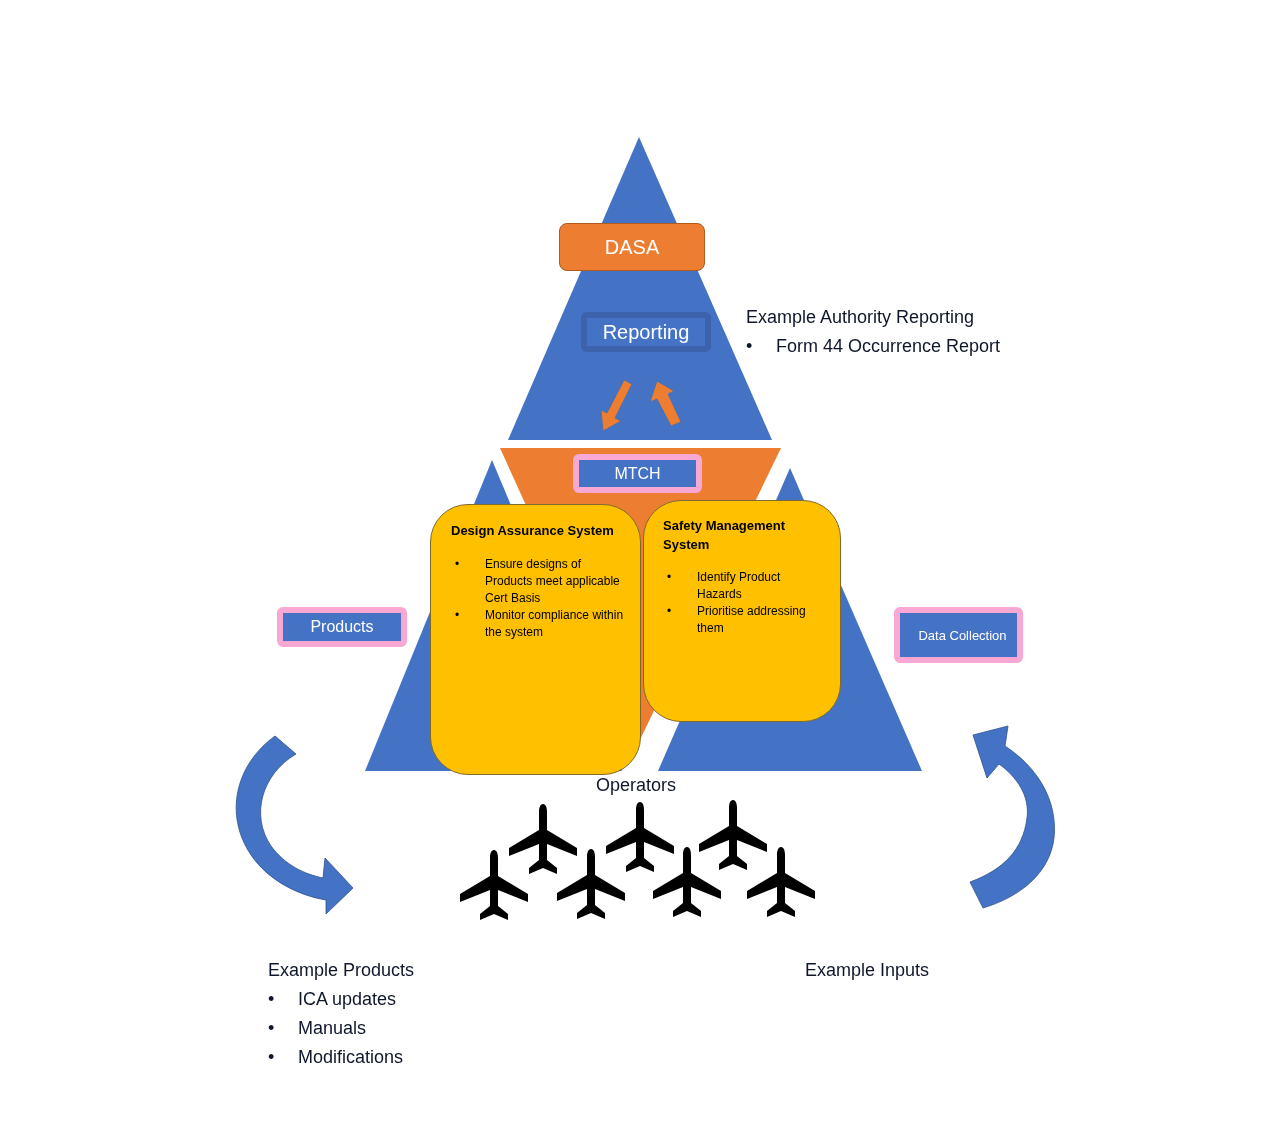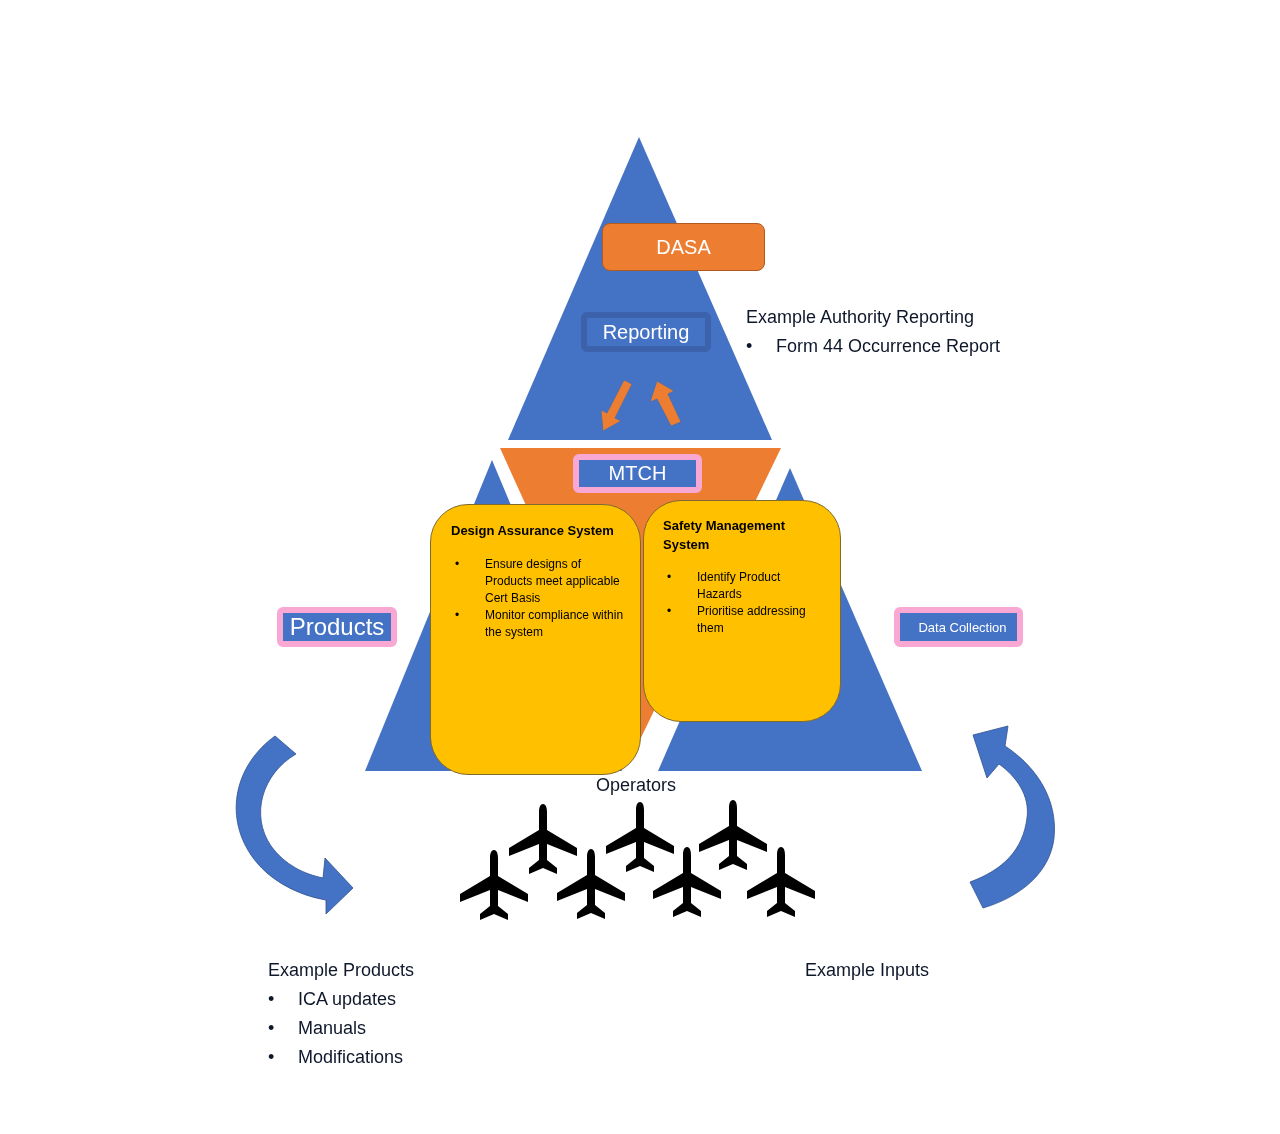--- a/index.html
+++ b/index.html
@@ -50,53 +50,53 @@
     <use href="#plane" x="543" y="840"></use>
     <use href="#plane" x="640" y="838"></use>
     <use href="#plane" x="733" y="836"></use>
     <use href="#plane" x="494" y="886"></use>
     <use href="#plane" x="591" y="885"></use>
     <use href="#plane" x="687" y="883"></use>
     <use href="#plane" x="781" y="883"></use>
   </g>
 </svg>
 
-<div class="box orange-box" style="left:559px; top:223px; width:163px; height:48px; font-size:20px;margin-left:43px;">
+<div class="box orange-box" style="left:559px; top:223px; width:146px; height:48px; font-size:20px;">
   <span>DASA</span>
 </div>
 
 <div class="box blue-box" style="left:581px; top:312px; width:130px; height:40px; font-size:20px; border-color:#3b62ab;">
   <span>Reporting</span>
 </div>
 
-<div class="box blue-box" style="left:573px; top:454px; width:129px; height:39px; font-size:20px;">
+<div class="box blue-box" style="left:573px; top:454px; width:129px; height:39px; font-size:16px;">
   <span>MTCH</span>
 </div>
 
 <div class="yellow-card" style="left:430px; top:504px; width:211px; height:271px; padding:16px 12px 0 20px;">
   <div class="card-title">Design Assurance System</div>
   <ul class="card-list" style="margin-top:16px;">
     <li>Ensure designs of Products meet applicable Cert Basis</li>
     <li>Monitor compliance within the system</li>
   </ul>
 </div>
 
 <div class="yellow-card" style="left:643px; top:500px; width:198px; height:222px; padding:15px 20px 0 19px;">
   <div class="card-title">Safety Management System</div>
   <ul class="card-list" style="margin-top:15px;">
     <li>Identify Product Hazards</li>
     <li>Prioritise addressing them</li>
   </ul>
 </div>
 
-<div class="box blue-box" style="left:277px; top:607px; width:120px; height:40px; font-size:24px;">
+<div class="box blue-box" style="left:277px; top:607px; width:130px; height:40px; font-size:16px;">
   <span>Products</span>
 </div>
 
-<div class="box blue-box" style="left:894px; top:607px; width:129px; height:40px; font-size:13px;padding-left:8px;">
+<div class="box blue-box" style="left:894px; top:607px; width:129px; height:56px; font-size:13px;padding-left:8px;">
   <span>Data Collection</span>
 </div>
 
 <div class="plain-text" style="left:596px; top:771px;">Operators</div>
 
 <div class="plain-text" style="left:746px; top:303px;">
   <div>Example Authority Reporting</div>
   <ul class="plain-list">
     <li>Form 44 Occurrence Report</li>
   </ul>

